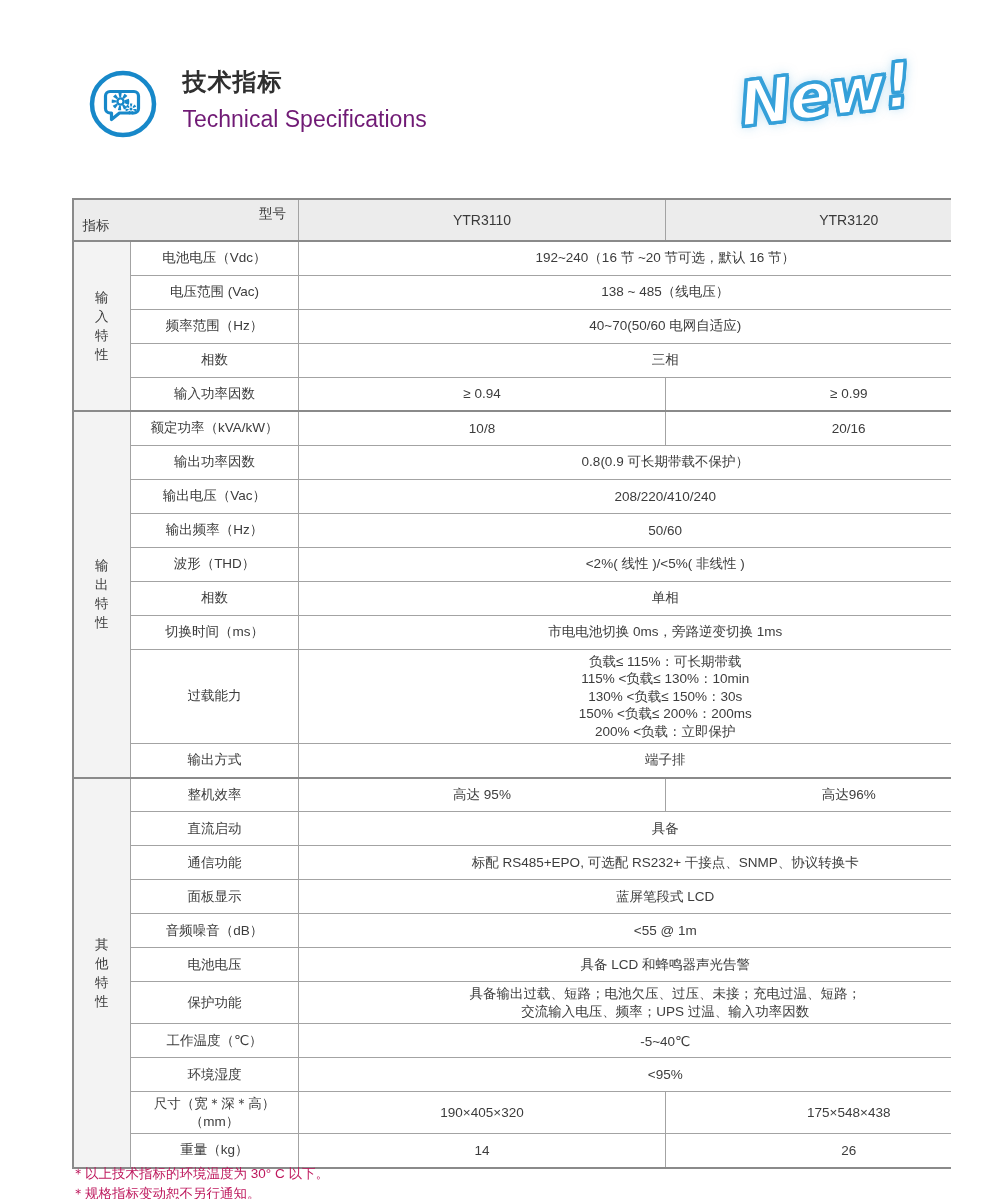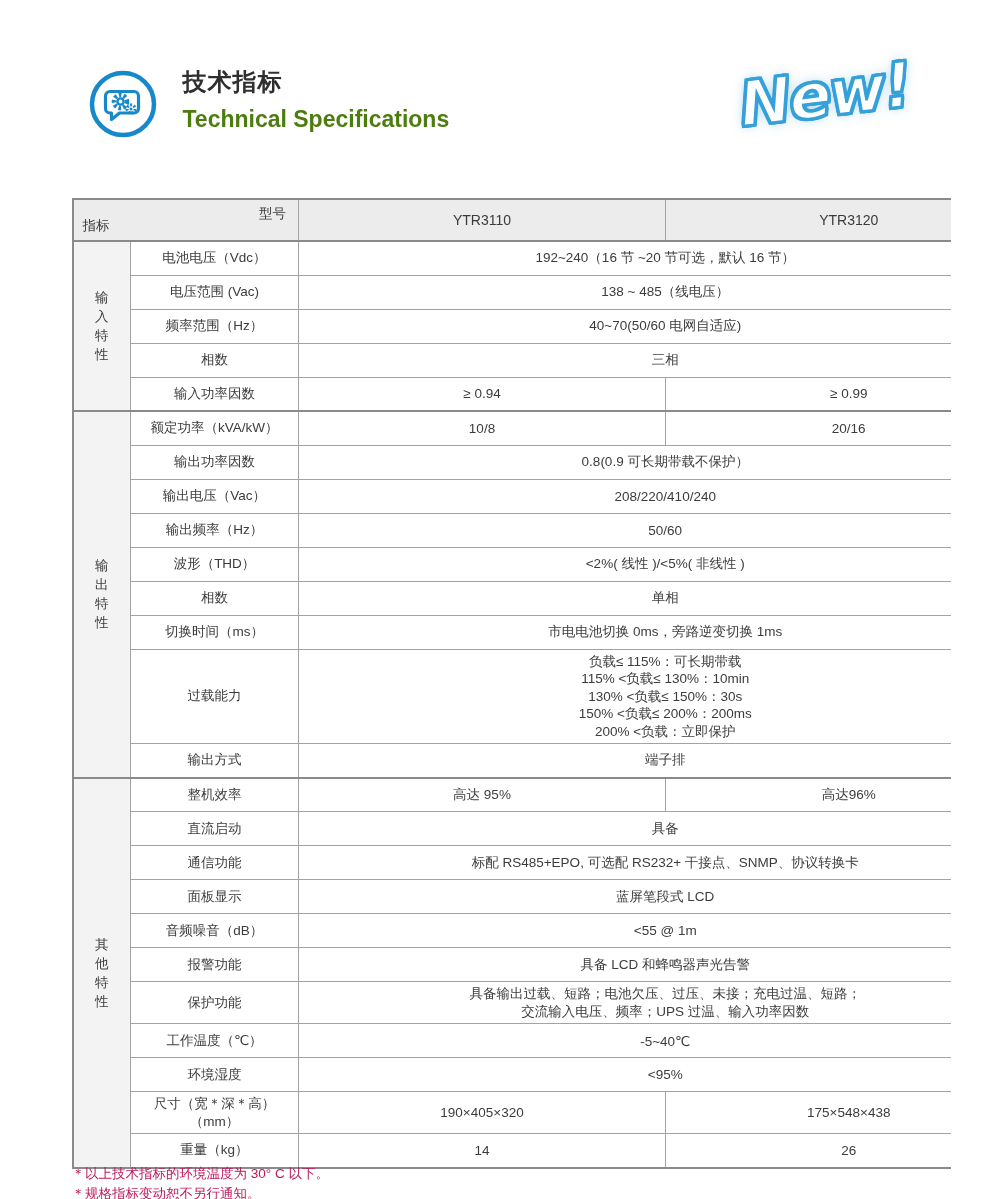--- a/index.html
+++ b/index.html
@@ -14,21 +14,21 @@
   *{box-sizing:border-box;margin:0;padding:0;}
   html,body{background:#fff;}
   body{font-family:"Liberation Sans","DejaVu Sans",sans-serif;color:var(--ink);}
   .page{position:relative;width:901px;height:1199px;background:#fff;overflow:hidden;margin:16px auto;}
 
   
   .hdr{position:absolute;top:50px;left:38px;right:30px;height:90px;}
   .icon-wrap{position:absolute;left:0;top:3px;width:70px;height:70px;}
   .titles{position:absolute;left:95px;top:0;}
   .titles h1{font-size:24px;font-weight:700;color:#2f2f2f;letter-spacing:1px;}
-  .subtitle{margin-top:8px;font-size:23px;color:#4d7c0f;font-weight:700;}
+  .subtitle{margin-top:8px;font-size:23px;color:#701a75;font-weight:400;}
   .new-badge{
     position:absolute;right:10px;top:-8px;
     font-family:"DejaVu Sans","Liberation Sans",sans-serif;
     font-size:62px;font-style:italic;font-weight:800;letter-spacing:-2px;
     color:#fff;transform:rotate(-7deg);
     -webkit-text-stroke:2.5px var(--badge);
     text-shadow:
       2px 0 0 var(--badge),-2px 0 0 var(--badge),0 2px 0 var(--badge),0 -2px 0 var(--badge),
       2px 2px 0 var(--badge),-2px -2px 0 var(--badge),2px -2px 0 var(--badge),-2px 2px 0 var(--badge),
       0 0 12px rgba(53,160,217,.5);
@@ -205,21 +205,21 @@
         </tr>
         <tr>
           <td class="param">面板显示</td>
           <td class="value" colspan="2">蓝屏笔段式 LCD</td>
         </tr>
         <tr>
           <td class="param">音频噪音（dB）</td>
           <td class="value" colspan="2">&lt;55 @ 1m</td>
         </tr>
         <tr>
-          <td class="param">报警功能</td>
+          <td class="param">电池电压</td>
           <td class="value" colspan="2">具备 LCD 和蜂鸣器声光告警</td>
         </tr>
         <tr>
           <td class="param">保护功能</td>
           <td class="value" colspan="2">
             <div>具备输出过载、短路；电池欠压、过压、未接；充电过温、短路；</div>
             <div>交流输入电压、频率；UPS 过温、输入功率因数</div>
           </td>
         </tr>
         <tr>

